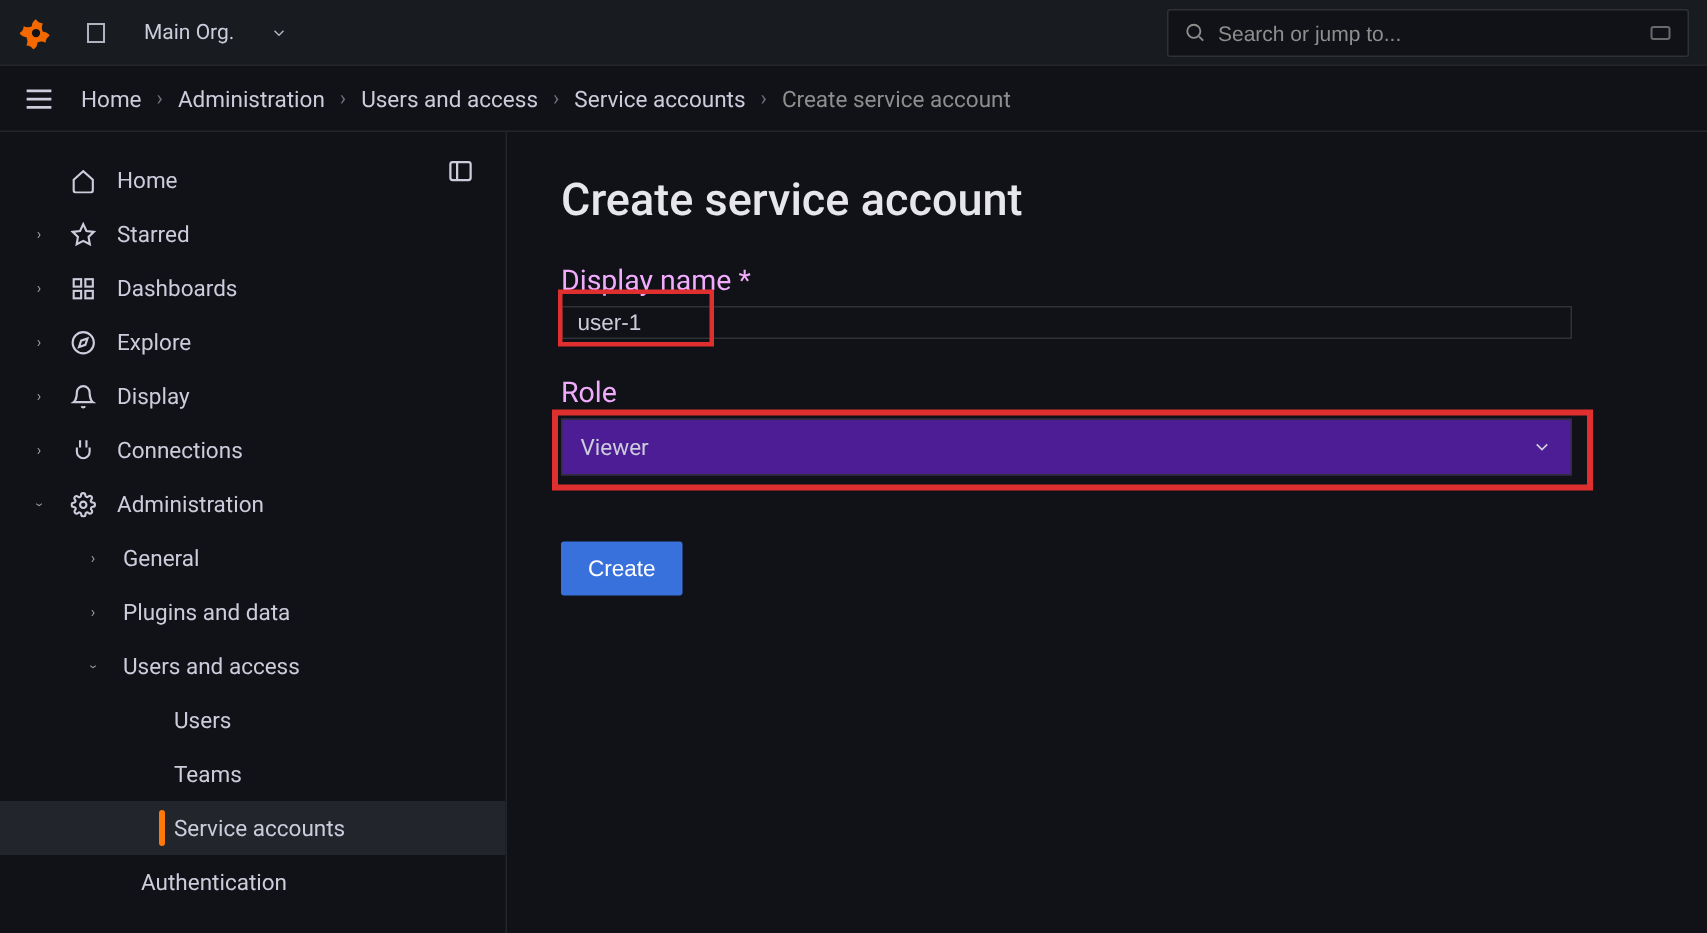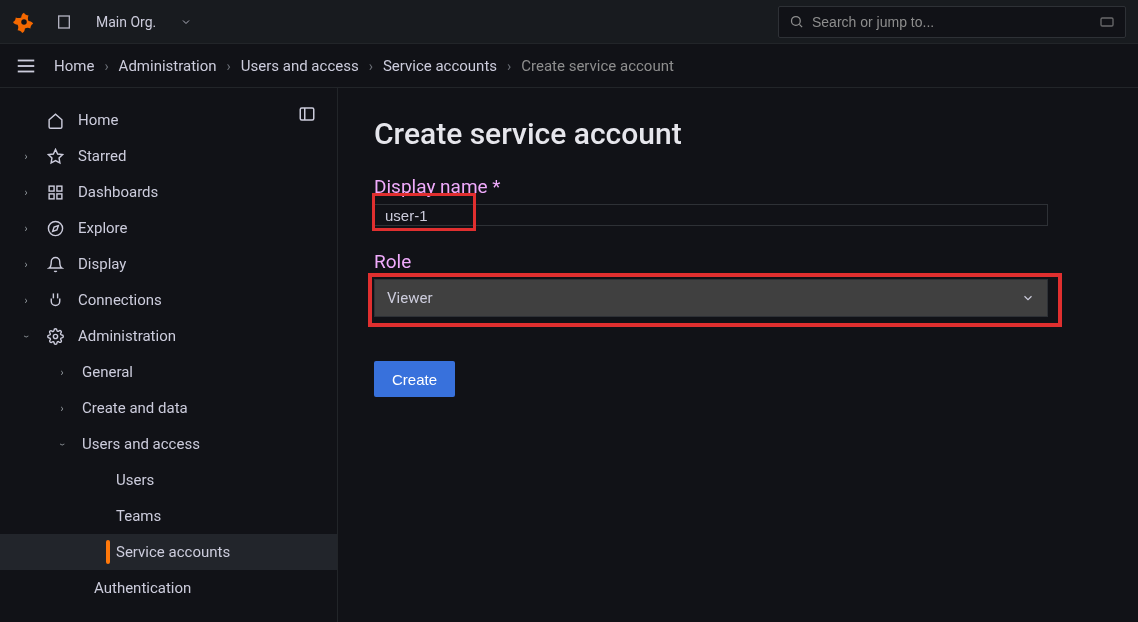--- a/index.html
+++ b/index.html
@@ -164,21 +164,21 @@
   }
   .frame-red {
     border: 3px solid #e02f2f;
     display: inline-block;
   }
   .frame-red.small { width: 104px; height: 38px; position: absolute; pointer-events: none; }
   .field-wrap { position: relative; margin-bottom: 24px; }
   .select {
     width: 674px;
     height: 38px;
-    background: #404040;
+    background: #4c1d95;
     border: 1px solid #2e3136;
     color: #ccccdc;
     display: flex;
     align-items: center;
     justify-content: space-between;
     padding: 0 12px;
     font-size: 15px;
     cursor: pointer;
   }
   .role-wrap { position: relative; display:inline-block; }
@@ -345,21 +345,21 @@
         </span>
       <span>Administration</span>
     </div>
 
     <div class="nav-sub">
       <span class="caret">›</span>
       <span>General</span>
     </div>
     <div class="nav-sub">
       <span class="caret">›</span>
-      <span>Create and data</span>
+      <span>Plugins and data</span>
     </div>
     <div class="nav-sub">
       <span class="caret" style="transform:rotate(90deg)">›</span>
       <span>Users and access</span>
     </div>
 
     <div class="nav-leaf indent2">
       <span>Users</span>
     </div>
     <div class="nav-leaf indent2">

